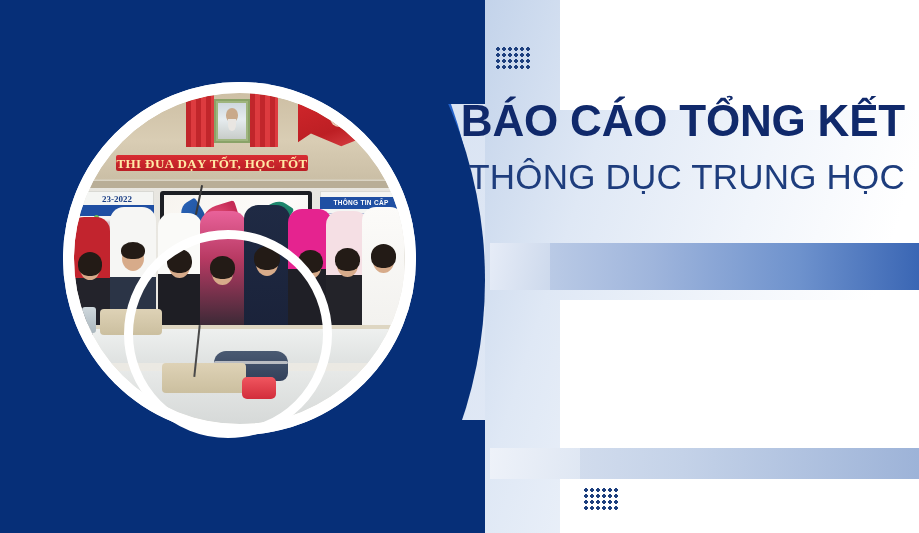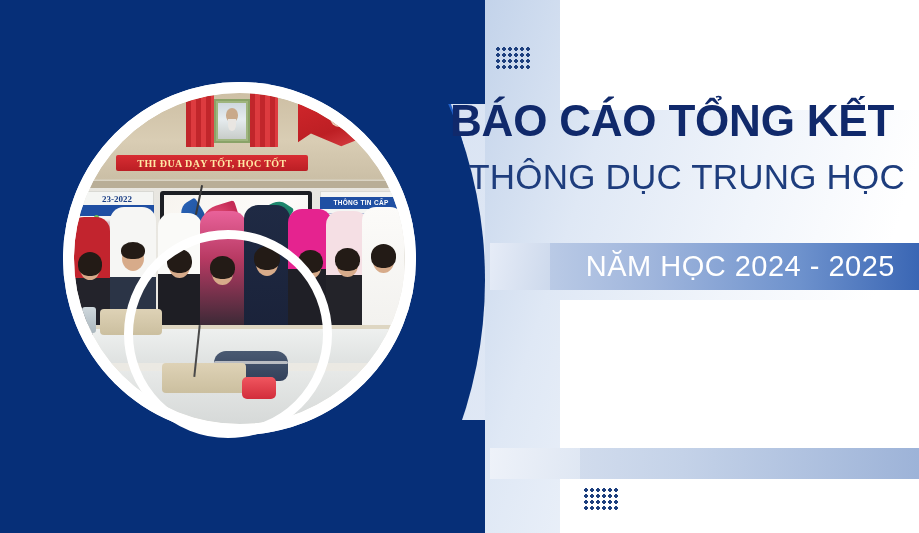--- a/index.html
+++ b/index.html
@@ -144,21 +144,21 @@
   .ph-flag{left:224px;top:0px;width:72px;height:58px;
     background:linear-gradient(160deg,#d3272c 0%,#bd1f24 60%,#e0494d 100%);
     clip-path:polygon(0 0,100% 0,100% 72%,60% 92%,18% 70%,0 85%);}
   .ph-flag-star{left:256px;top:16px;width:18px;height:18px;border-radius:50%;
     background:#efe6c9;opacity:.85;}
   
   .ph-slogan{left:42px;top:62px;width:192px;height:16px;
     background:linear-gradient(180deg,#d82d33 0%,#bb1e24 100%);
     border-radius:2px;}
   .ph-slogan-txt{left:42px;top:63px;width:192px;height:16px;
-    color:#ffe9a6;font-size:10px;letter-spacing:.4px;text-align:center;line-height:16px;
+    color:#ffe9a6;font-size:13px;letter-spacing:.4px;text-align:center;line-height:16px;
     font-family:"Liberation Serif",serif;font-weight:700;white-space:nowrap;overflow:hidden;}
   
   .ph-ledge{left:0;top:88px;width:331px;height:7px;background:#b9ae97;}
   
   .ph-tv{left:86px;top:98px;width:152px;height:96px;background:#1d1f24;border-radius:3px;}
   .ph-tv-in{left:90px;top:102px;width:144px;height:88px;
     background:linear-gradient(135deg,#f7f4ef 0%,#fdfcfa 55%,#f2efe9 100%);}
   .ph-fl1{left:128px;top:112px;width:38px;height:34px;border-radius:50% 10% 50% 10%;
     background:radial-gradient(circle at 40% 40%,#e8557f 0%,#c42b55 70%);transform:rotate(-18deg);}
   .ph-fl2{left:152px;top:126px;width:34px;height:30px;border-radius:50%;
@@ -248,21 +248,21 @@
 
   
   .title{
     position:absolute;
     left:450px;top:95px;
     width:455px;
     color:#10296b;
     font-size:44px;
     font-weight:700;
     letter-spacing:-.2px;
-    text-align:left;
+    text-align:right;
     line-height:52px;
     white-space:nowrap;
   }
   .subtitle{
     position:absolute;
     left:450px;top:155px;
     width:455px;
     color:#1e3d7d;
     font-size:35px;
     font-weight:400;
@@ -405,15 +405,14 @@
   <div class="outer-ring"></div>
 
   <div id="dots-top" class="dotgrid"></div>
   <div id="dots-bottom" class="dotgrid"></div>
 
   <div class="title">BÁO CÁO TỔNG KẾT</div>
   <div class="subtitle">THÔNG DỤC TRUNG HỌC</div>
 
   <div class="year-band"></div>
   <div class="year-band-fade"></div>
-  <div class="year-text">NĂM HỌC 2024 - 2025</div>
 
 </div>
 
 </body></html>

